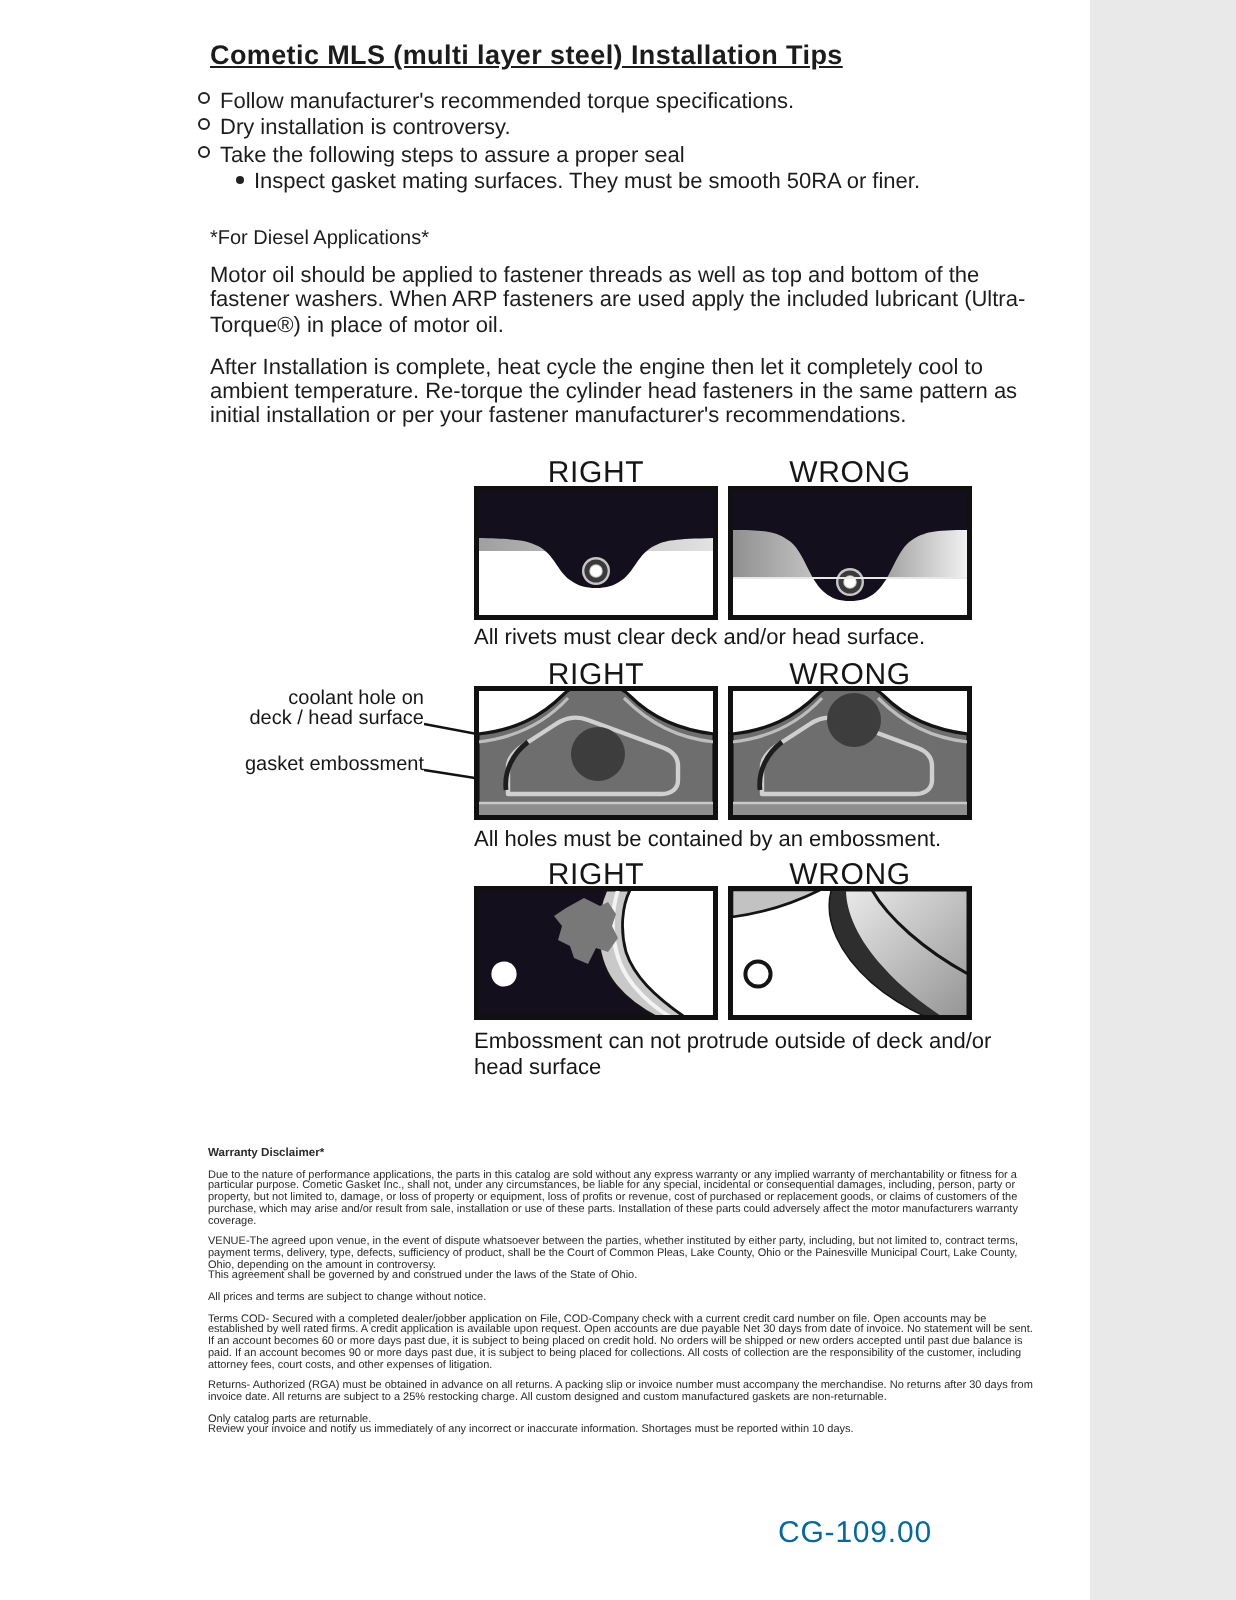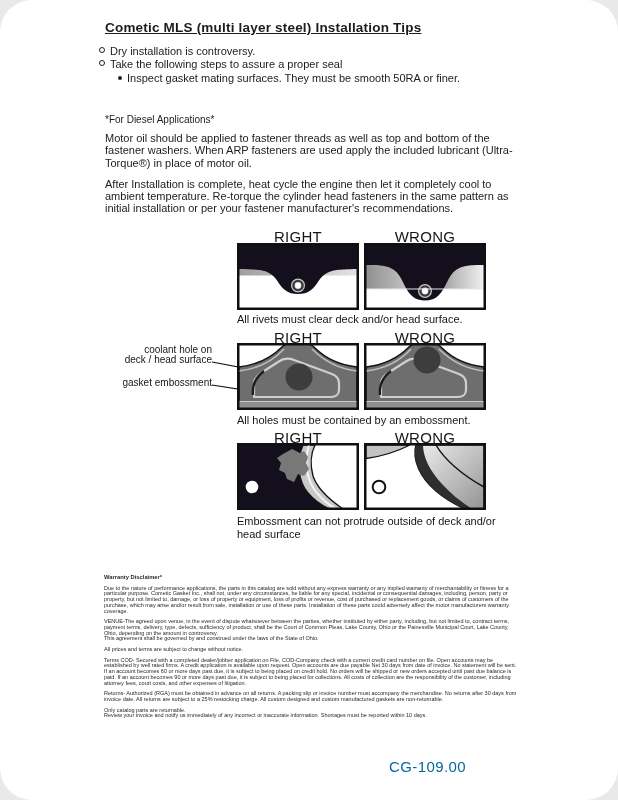--- a/index.html
+++ b/index.html
@@ -1,17 +1,17 @@
 <!DOCTYPE html>
 <html><head>
 <meta charset="utf-8">
 <style>
   html,body{margin:0;padding:0;background:#e9e9e9;}
-  .page{position:relative;width:618px;height:800px;background:#ffffff;overflow:hidden;
-        font-family:"Liberation Sans", sans-serif;color:#1c1c1c;border-radius:32px;}
+  .page{position:relative;width:545px;height:800px;background:#ffffff;overflow:hidden;
+        font-family:"Liberation Sans", sans-serif;color:#1c1c1c;}
   .abs{position:absolute;}
   .title{font-size:13.5px;font-weight:bold;text-decoration:underline;letter-spacing:.2px;}
   .bullets{font-size:11px;line-height:13.4px;}
   .bline{display:flex;align-items:baseline;}
   .ring{flex:0 0 auto;width:4px;height:4px;border:1px solid #222;border-radius:50%;
         display:inline-block;margin-right:5px;position:relative;top:-2px;}
   .dot{flex:0 0 auto;width:4px;height:4px;background:#222;border-radius:50%;
         display:inline-block;margin-right:5px;position:relative;top:-2px;}
   .sub{margin-left:19px;}
   .h2{font-size:10px;font-weight:normal;}
@@ -29,20 +29,24 @@
 </head>
 <body>
 
 <div class="page">
 
   <div class="abs title" style="left:105px;top:20px;">Cometic MLS (multi layer steel) Installation Tips</div>
 
   <div class="abs bullets" style="left:99px;top:45px;width:430px;">
     <div class="bline">
       <span class="ring"></span>
+      <span>Follow manufacturer's recommended torque specifications.</span>
+    </div>
+    <div class="bline">
+      <span class="ring"></span>
       <span>Dry installation is controversy.</span>
     </div>
     <div class="bline">
       <span class="ring"></span>
       <span>Take the following steps to assure a proper seal</span>
     </div>
     <div class="bline sub">
       <span class="dot"></span>
       <span>Inspect gasket mating surfaces.  They must be smooth 50RA or finer.</span>
     </div>

